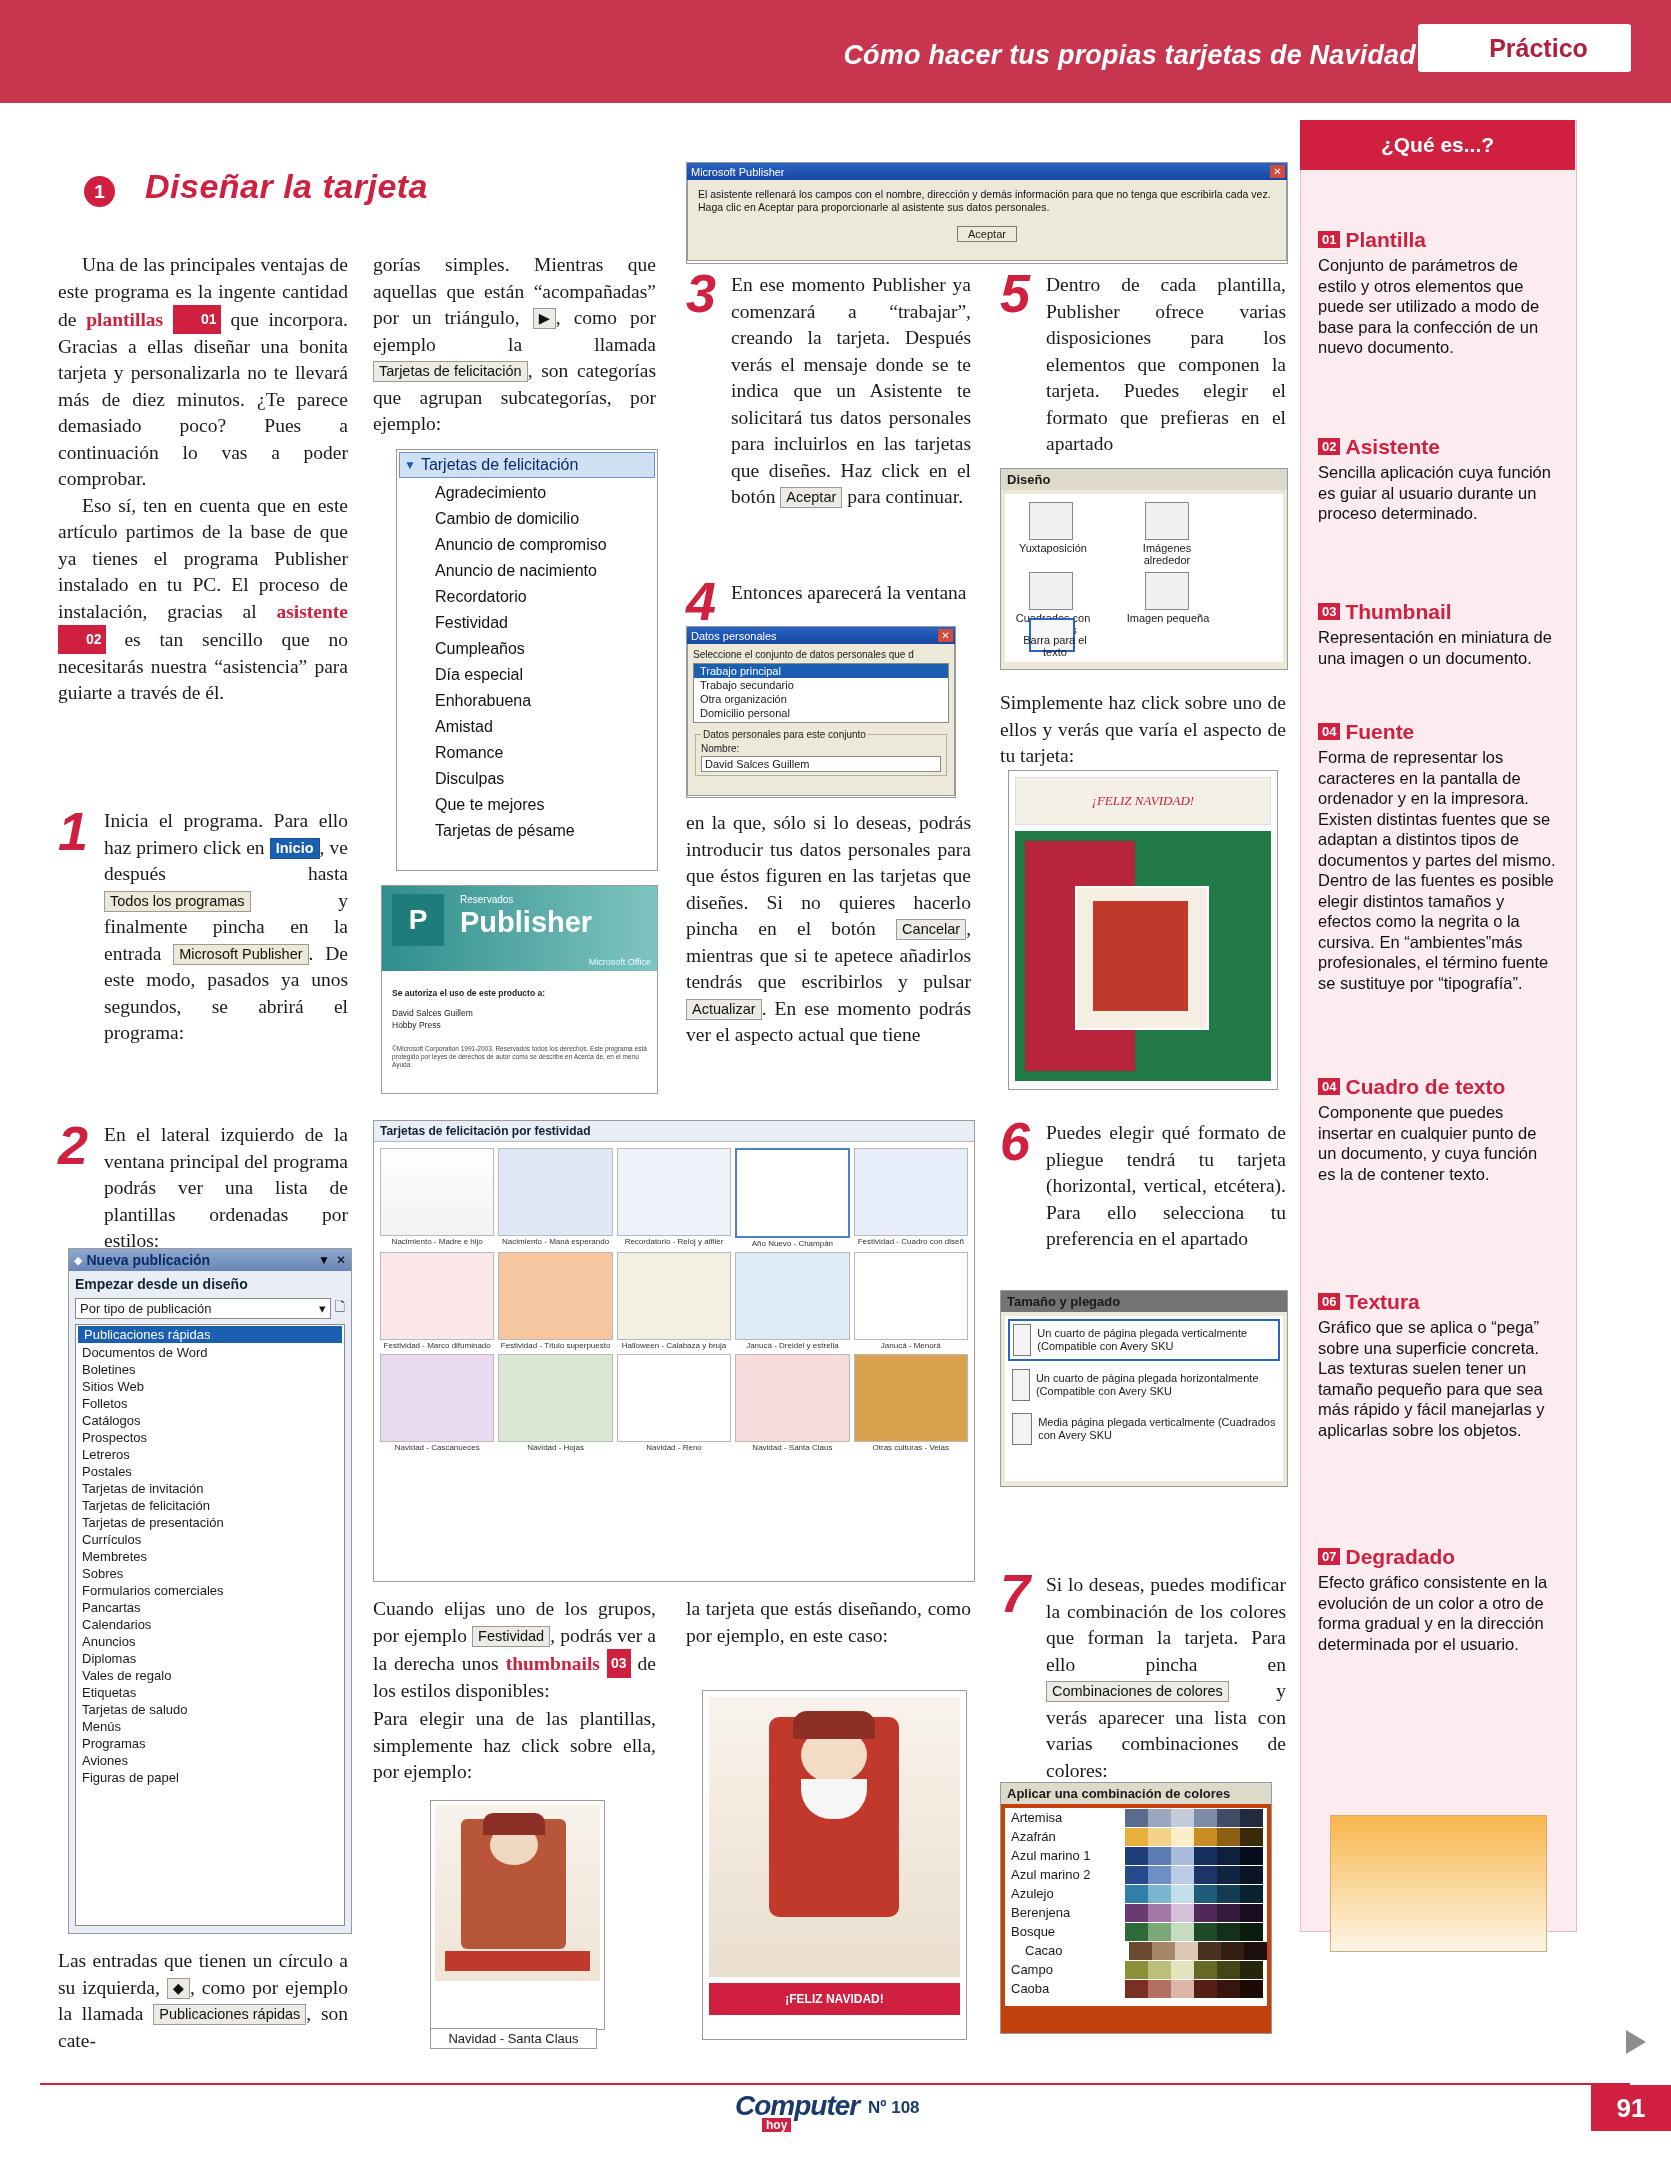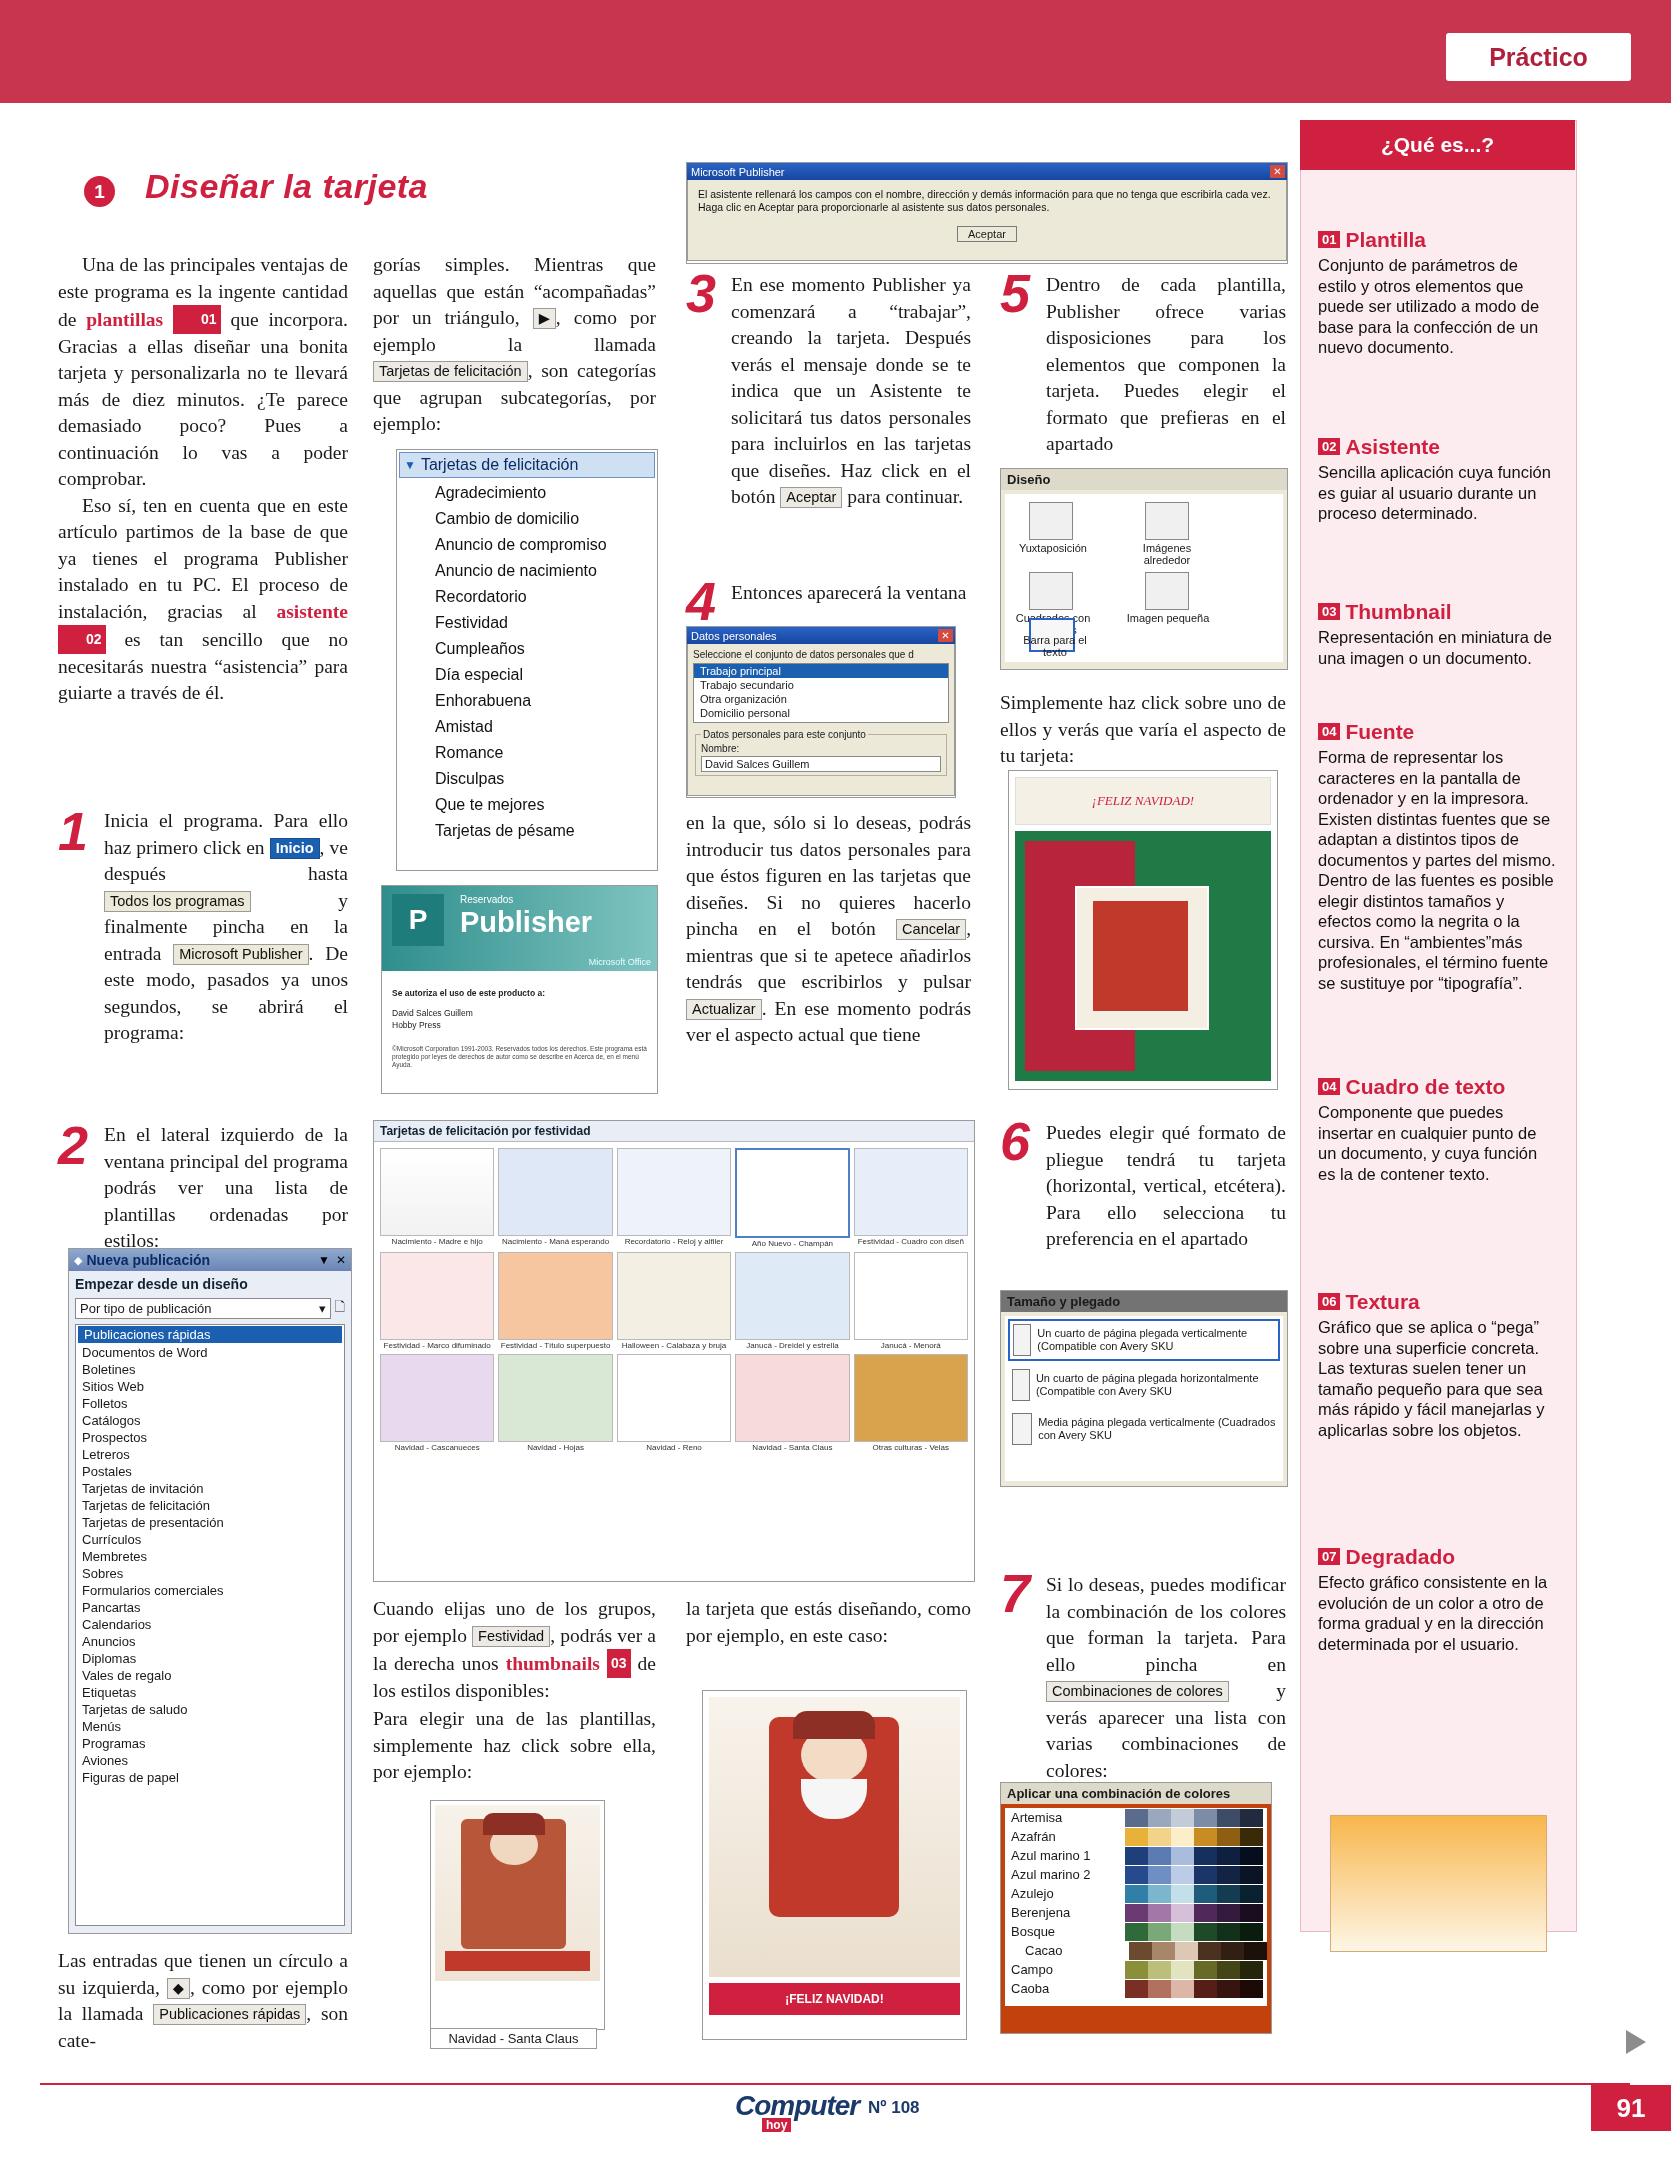--- a/index.html
+++ b/index.html
@@ -16,24 +16,24 @@
     position:absolute;left:0;top:0;width:1671px;height:103px;
     background:#c8354f;
   }
   .header-title{
     position:absolute;right:255px;top:40px;
     font-family:"Liberation Sans", sans-serif;
     font-style:italic;font-weight:bold;font-size:27px;color:#ffffff;
     letter-spacing:.2px;
   }
   .header-badge{
-    position:absolute;right:40px;top:33px;width:185px;height:48px;
+    position:absolute;right:40px;top:24px;width:185px;height:48px;
     background:#ffffff;border-radius:3px;
     display:flex;align-items:center;justify-content:center;
-    font-family:"Liberation Sans", sans-serif;font-weight:bold;font-size:25px;color:#b0203c;
+    font-family:"Liberation Sans", sans-serif;font-weight:bold;font-size:25px;color:#b0203c;padding-left:28px;
   }
 
   
   .col{position:absolute;font-size:19.5px;line-height:26.5px;text-align:justify;}
   .p{margin:0 0 0 0;text-indent:24px;}
   .red{color:#cf2040;font-weight:bold;}
 
   
   .stepnum{
     position:absolute;
@@ -134,20 +134,21 @@
 
   
   .thumbgrid{display:grid;grid-template-columns:repeat(5,1fr);gap:4px;padding:6px;}
   .thumb{height:86px;border:1px solid #b9b9b9;background:#fff;}
   .thumb-cap{font-family:"Liberation Sans",sans-serif;font-size:8px;color:#333;text-align:center;margin-top:1px;}
 </style>
 </head>
 <body>
 
 <div class="header">
+  <div class="header-title">Cómo hacer tus propias tarjetas de Navidad</div>
   <div class="header-badge">Práctico</div>
 </div>
 
 <div class="sec-circle" style="left:84px;top:176px;">1</div>
 <div class="sec-title" style="left:145px;top:167px;">Diseñar la tarjeta</div>
 
 <div class="col" style="left:58px;top:252px;width:290px;">
   <p class="p">
     <span>Una de las principales ventajas de este programa es la ingente cantidad de </span><span class="red">plantillas</span> <span class="numbox">01</span><span> que incorpora. Gracias a ellas diseñar una bonita tarjeta y personalizarla no te llevará más de diez minutos. ¿Te parece demasiado poco? Pues a continuación lo vas a poder comprobar.</span>
   </p>

